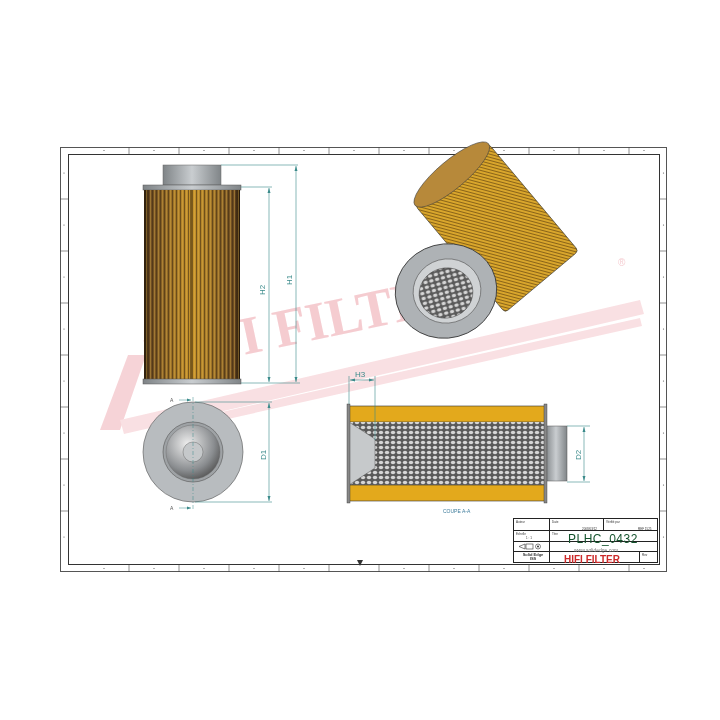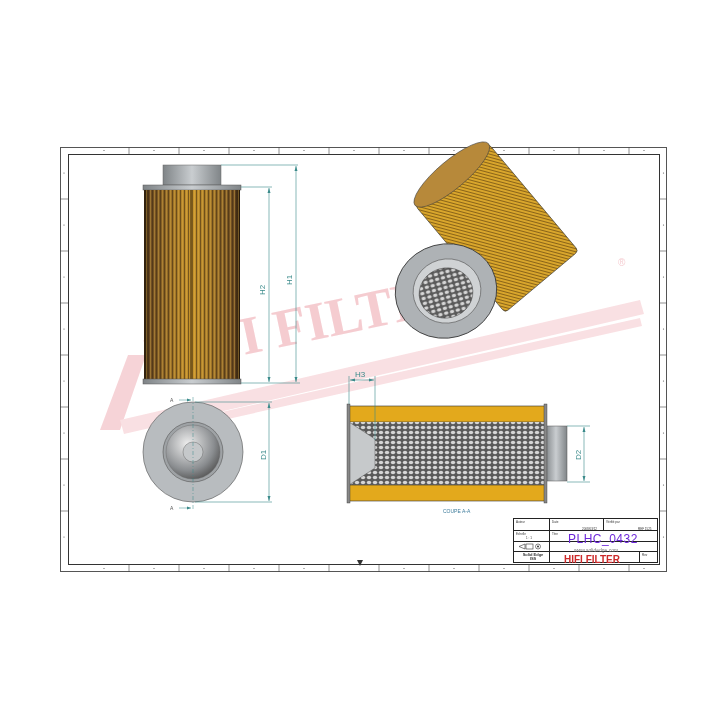--- a/index.html
+++ b/index.html
@@ -6,21 +6,21 @@
   body{width:720px;height:720px;position:relative;overflow:hidden;font-family:"Liberation Sans",sans-serif;}
   .abs{position:absolute;}
   #frame-outer{left:60px;top:147px;width:607px;height:425px;border:1px solid #555;box-sizing:border-box;}
   #frame-inner{left:68px;top:154px;width:592px;height:411px;border:1px solid #333;box-sizing:border-box;}
   svg{position:absolute;left:0;top:0;}
   .dim-text{font-family:"Liberation Sans",sans-serif;font-size:8px;fill:#3a8a8a;}
   .sec-text{font-family:"Liberation Sans",sans-serif;font-size:5px;fill:#3a7a9a;}
   #title-block{left:513px;top:518px;width:145px;height:45px;border:1px solid #222;box-sizing:border-box;background:#fff;}
   .tb-cell{position:absolute;border-right:1px solid #222;border-bottom:1px solid #222;box-sizing:border-box;}
   .tb-tiny{position:absolute;font-size:3px;color:#333;left:2px;top:1px;}
-  #tb-code{position:absolute;left:54px;top:13px;font-size:12px;color:#6d28d9;letter-spacing:0.5px;}
+  #tb-code{position:absolute;left:54px;top:13px;font-size:12px;color:#14532d;letter-spacing:0.5px;}
   #tb-url{position:absolute;left:60px;top:28px;font-size:5px;color:#777;}
   #tb-brand{position:absolute;left:50px;top:35px;font-size:10px;font-weight:bold;color:#cc2a2a;}
   #tb-date{position:absolute;left:68px;top:8px;font-size:3px;color:#333;}
   #tb-ref{position:absolute;left:124px;top:8px;font-size:3px;color:#333;}
   #tb-scale{position:absolute;left:12px;top:17px;font-size:3px;color:#333;}
   #tb-soft{position:absolute;left:6px;top:34px;font-size:4px;font-weight:bold;color:#333;line-height:4px;text-align:center;width:26px;}
 </style>
 </head>
 <body>
 

